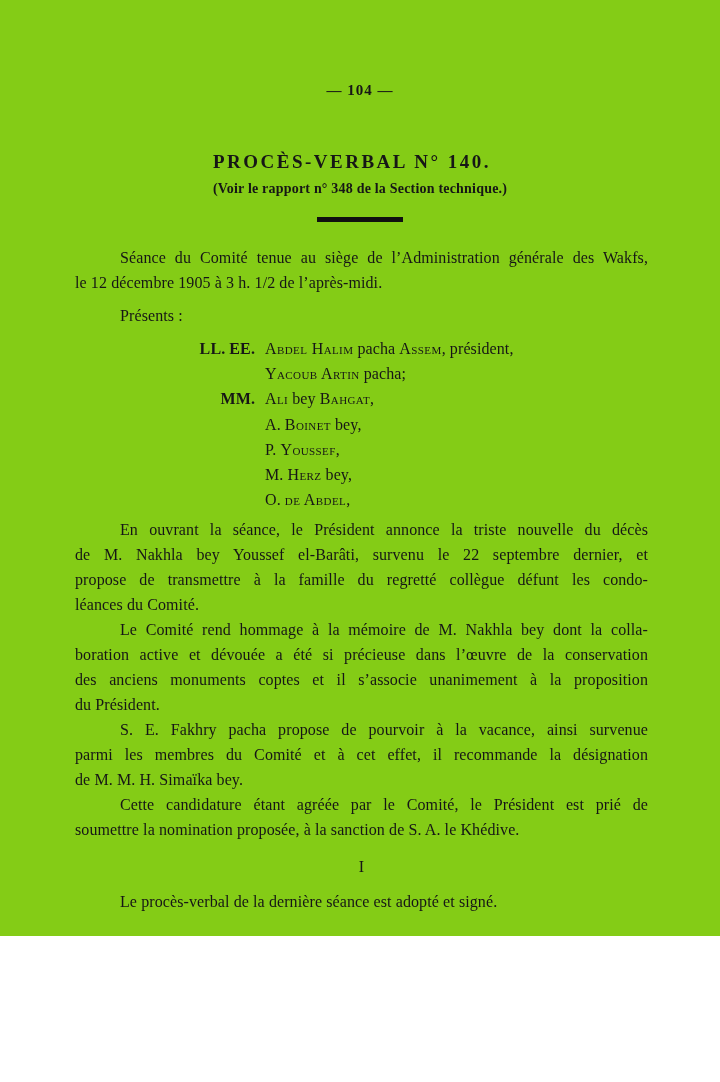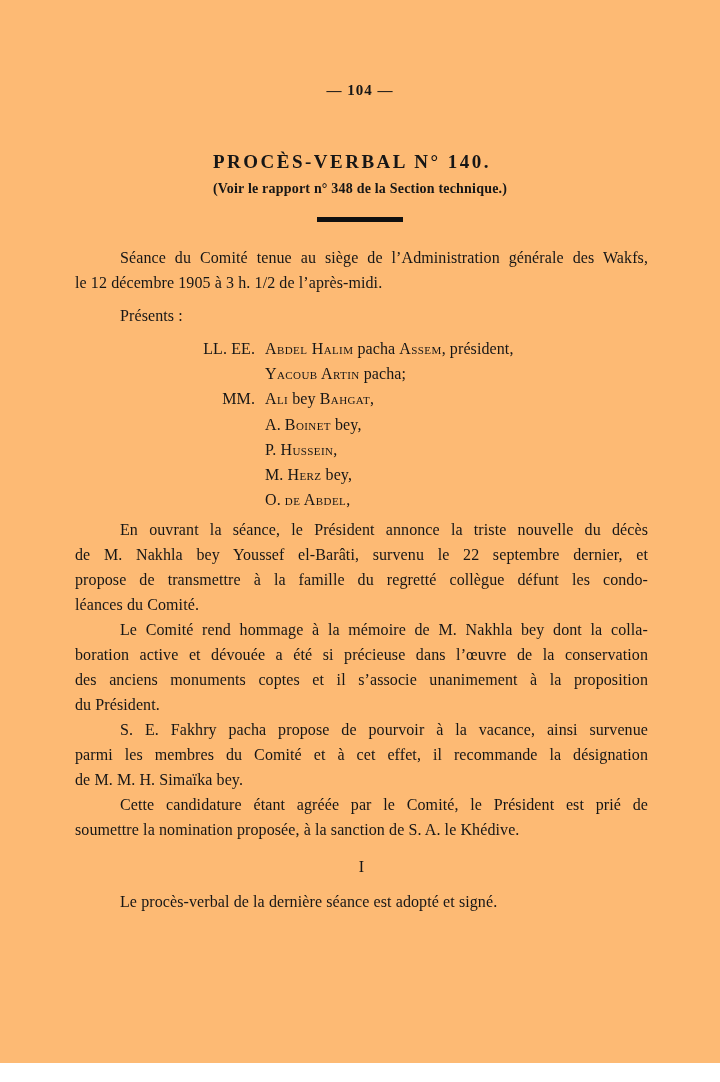--- a/index.html
+++ b/index.html
@@ -3,23 +3,23 @@
 <meta charset="utf-8">
 <style>
   html, body {
     margin: 0;
     padding: 0;
     background: #ffffff;
   }
   .page {
     position: relative;
     width: 720px;
-    height: 1063px;
+    height: 936px;
     margin: 0 auto;
-    background: #fdba74;
+    background: #84cc16;
     color: #161616;
     font-family: "Liberation Serif", "DejaVu Serif", serif;
     overflow: hidden;
   }
   .pageno {
     padding-top: 82px;
     text-align: center;
     font-size: 15px;
     font-weight: bold;
     letter-spacing: 1px;
@@ -72,20 +72,21 @@
     margin: 0 0 5px 118px;
   }
   .arow {
     display: flex;
     line-height: 25.2px;
   }
   .grp {
     flex: none;
     width: 62px;
     text-align: right;
+    font-weight: bold;
   }
   .nm {
     margin-left: 10px;
     white-space: nowrap;
   }
   .sc {
     font-variant: small-caps;
     letter-spacing: 0.4px;
   }
   .numeral {
@@ -127,21 +128,21 @@
         <div class="arow">
           <span class="grp">MM.</span>
           <span class="nm"><span class="sc">Ali</span><span> bey </span><span class="sc">Bahgat</span><span>,</span></span>
         </div>
         <div class="arow">
           <span class="grp"></span>
           <span class="nm"><span>A. </span><span class="sc">Boinet</span><span> bey,</span></span>
         </div>
         <div class="arow">
           <span class="grp"></span>
-          <span class="nm"><span>P. </span><span class="sc">Hussein</span><span>,</span></span>
+          <span class="nm"><span>P. </span><span class="sc">Youssef</span><span>,</span></span>
         </div>
         <div class="arow">
           <span class="grp"></span>
           <span class="nm"><span>M. </span><span class="sc">Herz</span><span> bey,</span></span>
         </div>
         <div class="arow">
           <span class="grp"></span>
           <span class="nm"><span>O. </span><span class="sc">de Abdel</span><span>,</span></span>
         </div>
       </div>

